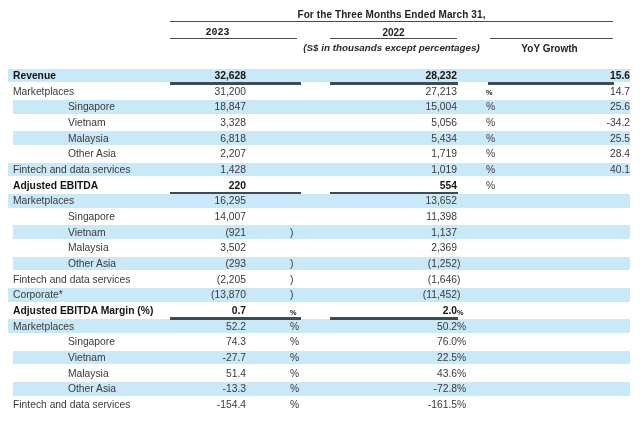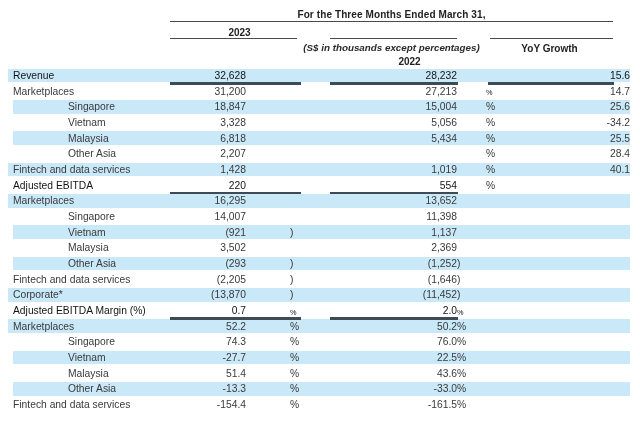--- a/index.html
+++ b/index.html
@@ -12,39 +12,39 @@
   .hdr-title {
     position:absolute; top:9px; left:170px; width:443px; text-align:center;
     font-size:10px; line-height:12px; font-weight:bold; color:#222; letter-spacing:0.1px;
   }
   .hrule { position:absolute; height:0; border-top:1.3px solid #4a4a4a; }
   .rule-title { top:21px; left:170px; width:443px; }
   .col-hdr {
     position:absolute; top:27px; font-size:10px; line-height:11px; font-weight:bold;
     color:#222; text-align:center;
   }
-  .col-2023 { left:176px; width:127px; }
-  .col-2022 { left:346px; width:127px;margin-top:29px; }
+  .col-2023 { left:154px; width:127px;font-family:Liberation Mono, monospace; }
+  .col-2022 { left:330px; width:127px; }
   .col-yoy  { left:486px; width:127px;margin-top:16px; }
   .rule-c1 { top:38px; left:170px; width:127px; }
   .rule-c2 { top:38px; left:330px; width:127px; }
   .rule-c3 { top:38px; left:490px; width:123px; }
   .hdr-sub {
     position:absolute; top:42px; left:170px; width:443px; text-align:center;
     font-size:9.8px; line-height:11px; font-weight:bold; font-style:italic; color:#2a2a2a;
   }
   
   .tbody { position:absolute; top:68px; left:8px; width:624px; }
   .row { position:relative; height:15.68px; font-size:10.3px; color:#3a3a3a; }
   .row.hl::before {
     content:""; position:absolute; left:0; right:2px; top:0.5px; bottom:1.5px;
     background:var(--hl, #c9e8f8); z-index:0;
   }
   .row.indent.hl::before { left:5px; }
-  .row.bold { font-weight:normal; color:#141414; }
+  .row.bold { font-weight:bold; color:#141414; }
   .lbl {
     position:absolute; left:5px; top:0; line-height:15.68px; white-space:nowrap; z-index:1;
   }
   .row.indent .lbl { left:16px;margin-left:44px; }
   .cell { position:absolute; top:0; display:flex; z-index:1; }
   .cell .num { flex:1; text-align:right; line-height:15.68px; white-space:nowrap; }
   .cell .sfx { width:14px; text-align:left; line-height:15.68px; }
   .c1 { left:155px; width:141px;gap:44px; }
   .c2 { left:322px; width:141px; }
   .c3 { left:478px; width:144px;flex-direction:column; }
@@ -150,20 +150,24 @@
           <span class="num">25.5</span>
           <span class="sfx">%</span>
         </div>
       </div>
       <div class="row indent">
         <div class="lbl">Other Asia</div>
         <div class="cell c1">
           <span class="num">2,207</span>
           <span class="sfx"></span>
         </div>
+        <div class="cell c2">
+          <span class="num">1,719</span>
+          <span class="sfx"></span>
+        </div>
         <div class="cell c3">
           <span class="num">28.4</span>
           <span class="sfx">%</span>
         </div>
       </div>
       <div class="row hl">
         <div class="lbl">Fintech and data services</div>
         <div class="cell c1">
           <span class="num">1,428</span>
           <span class="sfx"></span>
@@ -376,21 +380,21 @@
           <span class="sfx"></span>
         </div>
       </div>
       <div class="row hl indent">
         <div class="lbl">Other Asia</div>
         <div class="cell c1">
           <span class="num">-13.3</span>
           <span class="sfx">%</span>
         </div>
         <div class="cell c2">
-          <span class="num">-33.0</span>
+          <span class="num">-72.8</span>
           <span class="sfx">%</span>
         </div>
         <div class="cell c3">
           <span class="num"></span>
           <span class="sfx"></span>
         </div>
       </div>
       <div class="row">
         <div class="lbl">Fintech and data services</div>
         <div class="cell c1">

